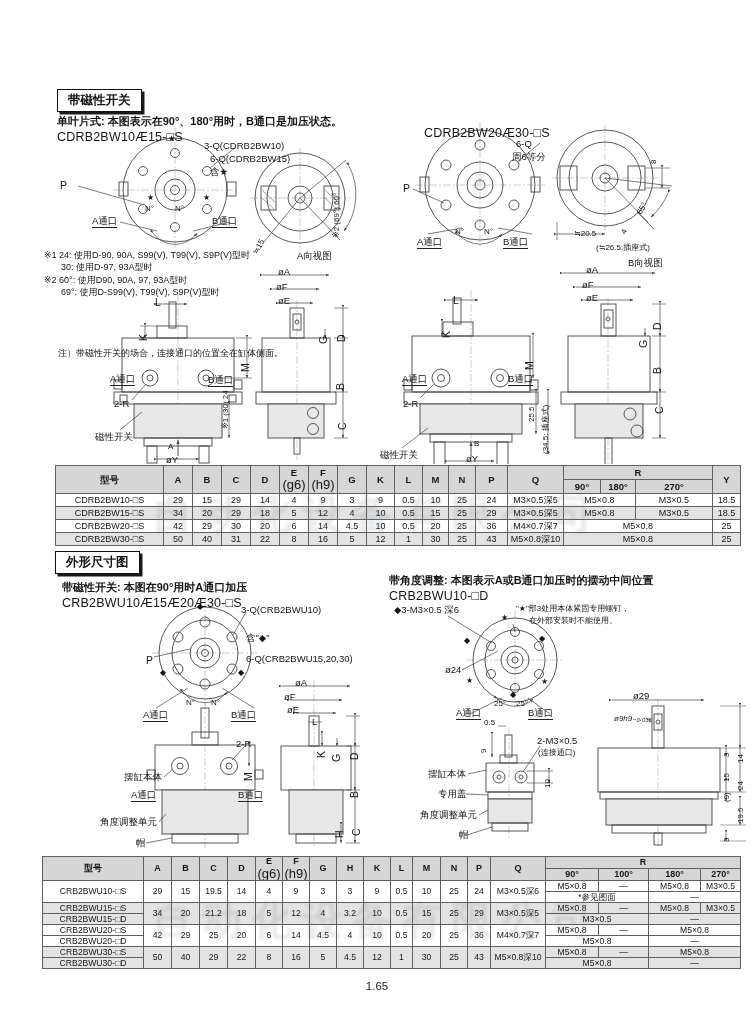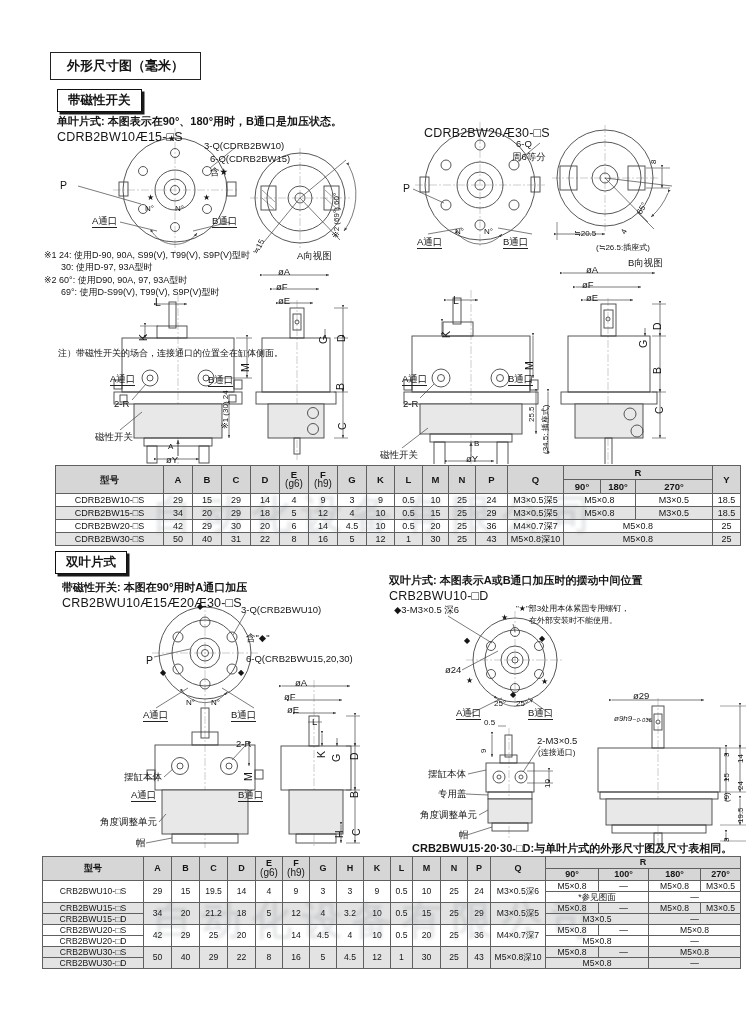--- a/index.html
+++ b/index.html
@@ -19,38 +19,37 @@
   .f-m{font-size:12.5px;letter-spacing:.2px;} .f-i{font-size:11px;font-weight:700;}
   .f-u{border-bottom:1px solid #222;padding-bottom:1px;}
   .f-r{transform:rotate(-90deg);transform-origin:0 0;}
   .f-e{transform:rotate(-62deg);transform-origin:0 0;}
   .tbl{position:absolute;z-index:1;}
   #t1{left:55px;top:465px;} #t2{left:42px;top:856px;}
   .dim-table{border-collapse:collapse;table-layout:fixed;background:#fff;border:1.6px solid #222;}
   .dim-table th,.dim-table td{border:1px solid #606060;text-align:center;vertical-align:middle;
       padding:0 1px;overflow:hidden;white-space:nowrap;}
   .dim-table thead th{background:#d6d6d6;font-size:9.5px;font-weight:700;height:13px;line-height:1.05;}
-  .dim-table thead .sub{font-size:10px;font-weight:400;line-height:1;}
+  .dim-table thead .sub{font-size:13px;font-weight:400;line-height:1;}
   #t1 td{font-size:9px;height:12px;line-height:1;}
   #t2 td{font-size:8.6px;height:10px;line-height:1;}
   #t2 thead th{height:11px;font-size:9px;}
   tr.shade td{background:#e3e3e3;}
   .wm{position:absolute;left:20px;width:714px;text-align:center;font-size:40px;font-weight:700;
       color:rgba(100,110,125,.16);letter-spacing:10px;filter:blur(1.5px);pointer-events:none;z-index:4;}
   .pageno{position:absolute;left:0;top:980px;width:754px;text-align:center;font-size:11.5px;color:#222;}
 </style>
 </head>
 <body>
 
 <div class="page">
 
-  <div class="box-sub">外形尺寸图（毫米）</div>
 
   <div class="tab tab1">带磁性开关</div>
-  <div class="tab tab2">双叶片式</div>
+  <div class="tab tab2">外形尺寸图</div>
 
   <div id="s1" class="diag">
     <svg width="754" height="352" viewBox="0 0 754 352">
       <defs>
         <marker id="ar" markerWidth="7" markerHeight="6" refX="5" refY="2" orient="auto">
             <path d="M0,0L5,2L0,4z" fill="#444"></path>
           </marker>
       </defs>
       <g stroke="#444" fill="none" stroke-width="0.9">
         <line x1="113" y1="78" x2="237" y2="78" stroke="#999" stroke-width="0.5" stroke-dasharray="8 2 2 2"></line>
@@ -561,21 +560,21 @@
         <line x1="726" y1="285" x2="726" y2="293" stroke-width="0.7" marker-start="url(#ar)" marker-end="url(#ar)"></line>
         <line x1="720" y1="158" x2="746" y2="158" stroke-width="0.5"></line>
           <line x1="720" y1="200" x2="746" y2="200" stroke-width="0.5"></line>
         <line x1="720" y1="244" x2="746" y2="244" stroke-width="0.5"></line>
           <line x1="720" y1="277" x2="746" y2="277" stroke-width="0.5"></line>
         <line x1="720" y1="293" x2="746" y2="293" stroke-width="0.5"></line>
       </g>
     </svg>
   <span class="lb f-i" style="left: 62px; top: 34px;">带磁性开关: 本图在90°用时A通口加压</span>
       <span class="lb f-m" style="left: 62px; top: 49px;">CRB2BWU10Æ15Æ20Æ30-□S</span>
-      <span class="lb f-i" style="left: 389px; top: 27px;">双叶片式: 本图表示A或B通口加压时的摆动中间位置</span>
+      <span class="lb f-i" style="left: 389px; top: 27px;">带角度调整: 本图表示A或B通口加压时的摆动中间位置</span>
       <span class="lb f-m" style="left: 389px; top: 42px;">CRB2BWU10-□D</span>
       <span class="lb f-c" style="left: 241px; top: 57px;">3-Q(CRB2BWU10)</span>
       <span class="lb f-c" style="left: 246px; top: 71px; margin-top: 35px;">6-Q(CRB2BWU15,20,30)</span>
       <span class="lb f-c" style="left: 246px; top: 85px;">含"◆"</span>
       <span class="lb f-s" style="left: 197px; top: 55px;">◆</span>
       <span class="lb f-s" style="left: 160px; top: 121px;">◆</span>
       <span class="lb f-s" style="left: 238px; top: 121px;">◆</span>
       <span class="lb " style="left: 146px; top: 107px;">P</span>
       <span class="lb f-c f-u" style="left: 143px; top: 162px;">A通口</span>
       <span class="lb f-s" style="left: 186px; top: 151px;">N°</span>
@@ -623,21 +622,20 @@
       <span class="lb f-c" style="left: 459px; top: 282px;">帽</span>
       <span class="lb f-c" style="left: 633px; top: 143px;">ø29</span>
       <span class="lb f-s" style="left: 614px; top: 167px; font-style: italic;">ø9h9₋₀.₀₃₆</span>
       <span class="lb f-s f-r" style="left: 723px; top: 209px;">3</span>
       <span class="lb f-s f-r" style="left: 737px; top: 215px;">14</span>
       <span class="lb f-s f-r" style="left: 723px; top: 234px;">15</span>
       <span class="lb f-s f-r" style="left: 737px; top: 242px;">24</span>
       <span class="lb f-s f-r" style="left: 723px; top: 254px;">(9)</span>
       <span class="lb f-s f-r" style="left: 737px; top: 275px;">19.5</span>
       <span class="lb f-s f-r" style="left: 723px; top: 294px;">3</span>
-      <span class="lb f-i" style="left: 412px; top: 295px;">CRB2BWU15·20·30-□D:与单叶片式的外形尺寸图及尺寸表相同。</span>
     </div>
 
   <div id="t2" class="tbl">
       <table class="dim-table">
         <colgroup>
           <col style="width: 101px;">
           <col style="width: 28px;">
           <col style="width: 28px;">
           <col style="width: 28px;">
           <col style="width: 28px;">
@@ -784,13 +782,14 @@
             <td colspan="2">M5×0.8</td>
             <td colspan="2">—</td>
           </tr>
         </tbody>
       </table>
     </div>
 
   <div class="wm" style="top:487px">自动化设备有限公司</div>
   <div class="wm" style="top:893px">自动化设备有限公司</div>
 
+  <div class="pageno">1.65</div>
 </div>
 
 </body></html>

